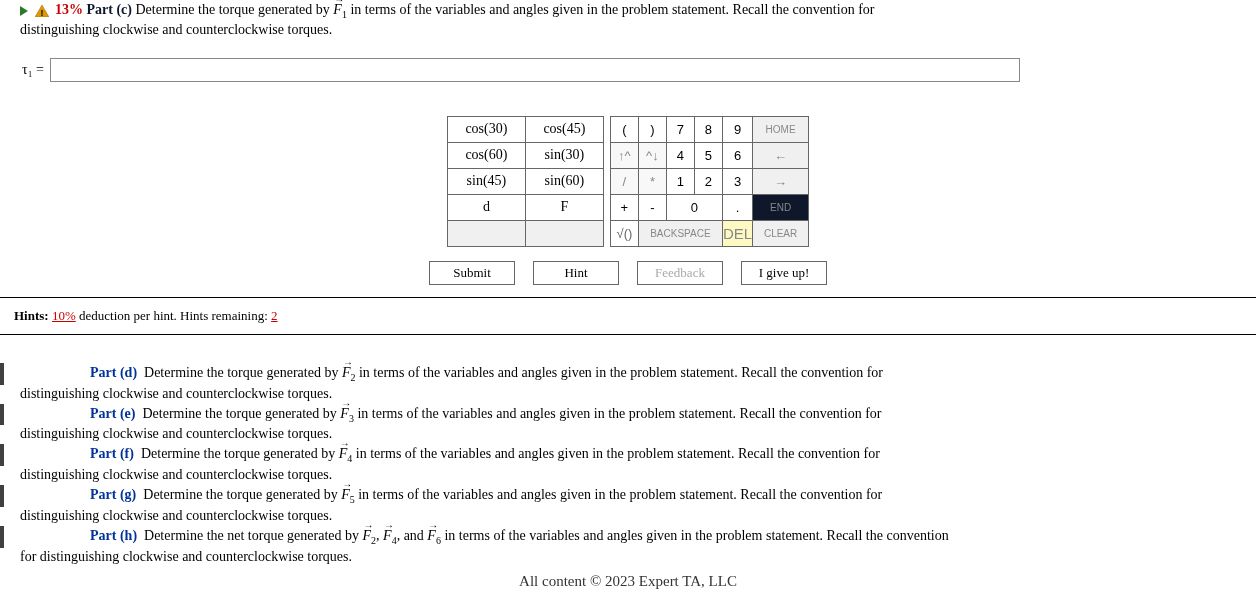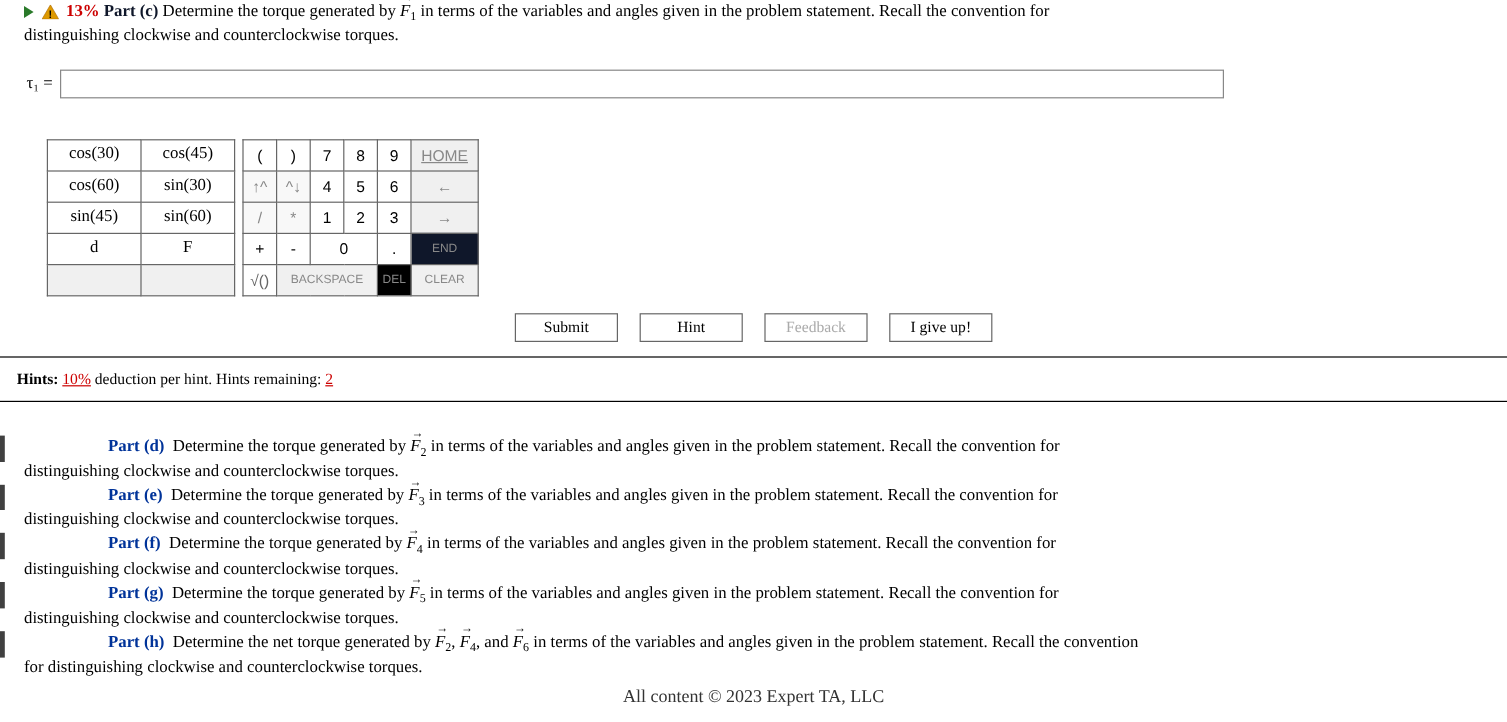--- a/index.html
+++ b/index.html
@@ -16,34 +16,34 @@
   .force-sub { font-size: 10px; vertical-align: sub; }
   .vec-arrow { position: relative; }
   .vec-arrow::before { content: "→"; position: absolute; top: -9px; left: 1px; font-size: 10px; font-style: normal; }
   
   .continuation { padding: 0 20px 8px 20px; }
   
   .input-row { display: flex; align-items: center; padding: 4px 22px; margin-top: 8px; }
   .tau-label { font-family: Georgia, serif; margin-right: 6px; }
   .answer-input { flex: 1; height: 24px; border: 1px solid #888; padding: 2px 4px; font-size: 14px; max-width: 970px; }
   
-  .keypad-area { display: flex; justify-content: flex-start; margin: 30px 0 14px 0; padding-left: 39px; }
+  .keypad-area { display: flex; justify-content: center; margin: 30px 0 14px 0; }
   .keypad-container { display: flex; gap: 6px; }
   
   .func-grid { border-collapse: collapse; }
   .func-grid td { border: 1px solid #666; text-align: center; height: 26px; width: 78px; font-family: Georgia, serif; cursor: pointer; background: #fff; }
   .func-grid td.blank-cell { background: #f0f0f0; cursor: default; }
   
   .num-grid { border-collapse: collapse; }
   .num-grid td { border: 1px solid #666; text-align: center; height: 26px; width: 28px; font-family: Arial, sans-serif; cursor: pointer; background: #fff; font-size: 13px; }
   .num-grid td.wide { width: 56px; }
-  .num-grid td.home-btn { width: 56px; background: #f0f0f0; color: #888; font-size: 13px; text-decoration: underline; }
+  .num-grid td.home-btn { width: 56px; background: #f0f0f0; color: #888; font-size: 10px; }
   .num-grid td.arrow-btn { background: #f0f0f0; color: #888; }
   .num-grid td.end-btn { width: 56px; background: #0f172a; color: #888; font-size: 10px; }
-  .num-grid td.del-btn { background: #000000; color: #888; font-size: 10px; }
+  .num-grid td.del-btn { background: #fef9c3; color: #888; font-size: 15px; }
   .num-grid td.clear-btn { width: 56px; background: #f0f0f0; color: #888; font-size: 10px; }
   .num-grid td.back-btn { background: #f0f0f0; color: #888; font-size: 10px; }
   .num-grid td.sqrt-cell { background: #fff; color: #666; }
   .num-grid td.op-cell { color: #888; background:#f8f8f8; }
   
   .action-row { display: flex; justify-content: center; gap: 18px; margin-bottom: 12px; }
   .action-btn { width: 86px; height: 24px; border: 1px solid #666; background: #fff; font-family: Georgia, serif; font-size: 13px; cursor: pointer; }
   .action-btn.disabled { color: #aaa; cursor: default; }
   
   .hf-row { display: flex; border-top: 1px solid #000; border-bottom: 1px solid #000; font-size: 13px; height: 38px; align-items: center; }

